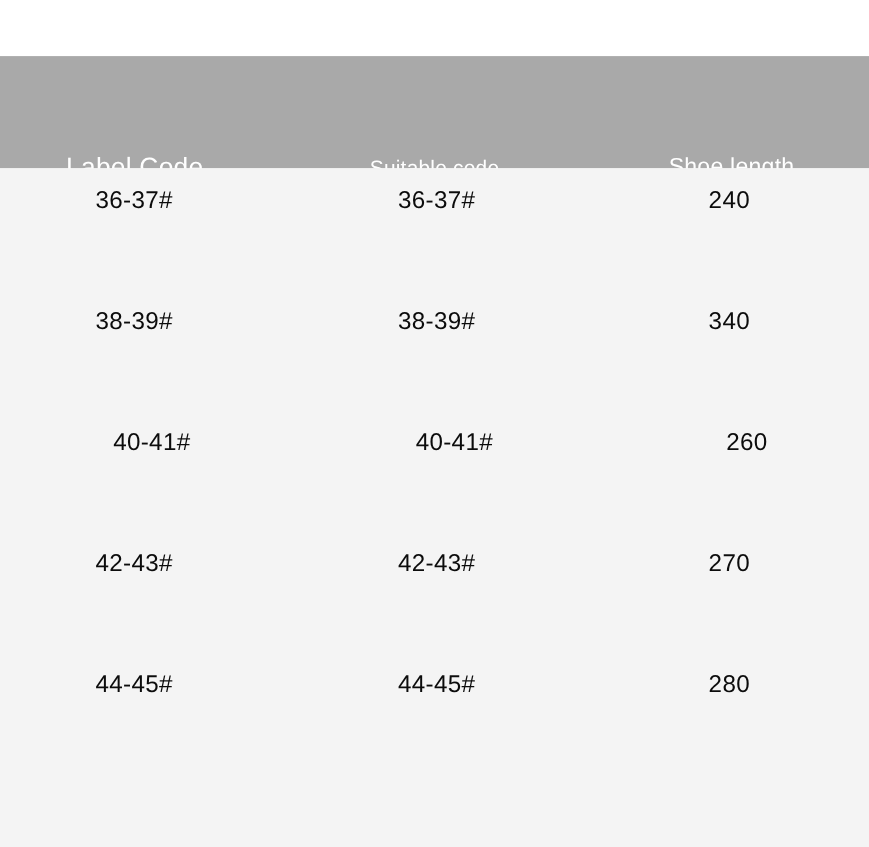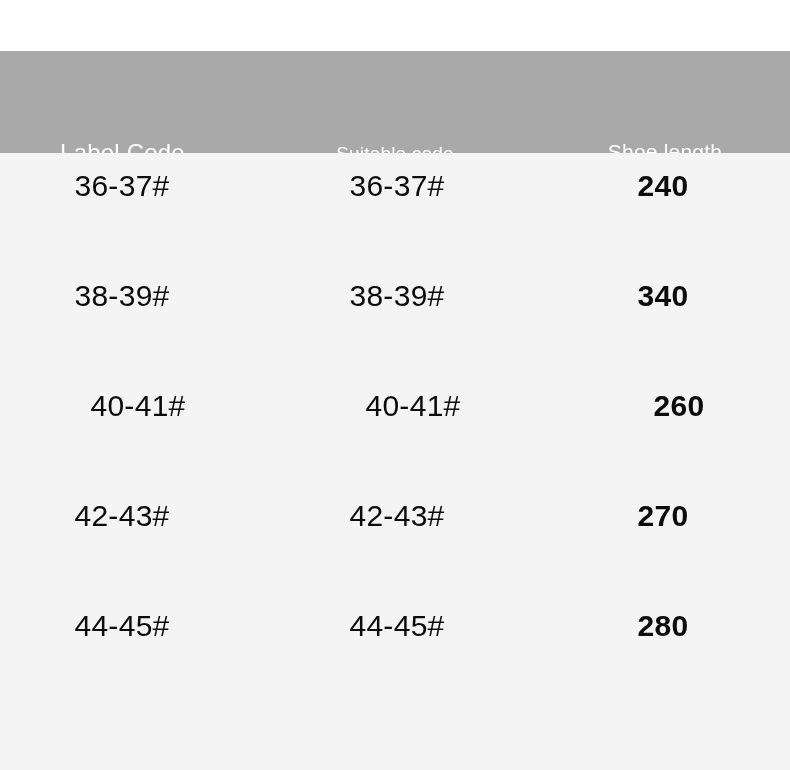--- a/index.html
+++ b/index.html
@@ -84,40 +84,39 @@
   .data-row {
     position: absolute;
     left: 0;
     width: 790px;
     height: 110px;
   }
 
   .data-cell {
     position: absolute;
     color: #0c0c0c;
-    font-size: 30px;
+    font-size: 22px;
     white-space: nowrap;
     font-weight: 400;
     letter-spacing: 0.3px;
   }
   .data-cell.col1 {
     left: 22px;
     width: 200px;
     text-align: center;
   }
   .data-cell.col2 {
     left: 297px;
     width: 200px;
     text-align: center;
   }
   .data-cell.col3 {
     left: 563px;
     width: 200px;
     text-align: center;
-    font-weight: bold;
   }
 </style>
 </head>
 <body>
 
 <div class="size-chart">
 
   <div class="top-strip"></div>
 
   <div class="header-band">

